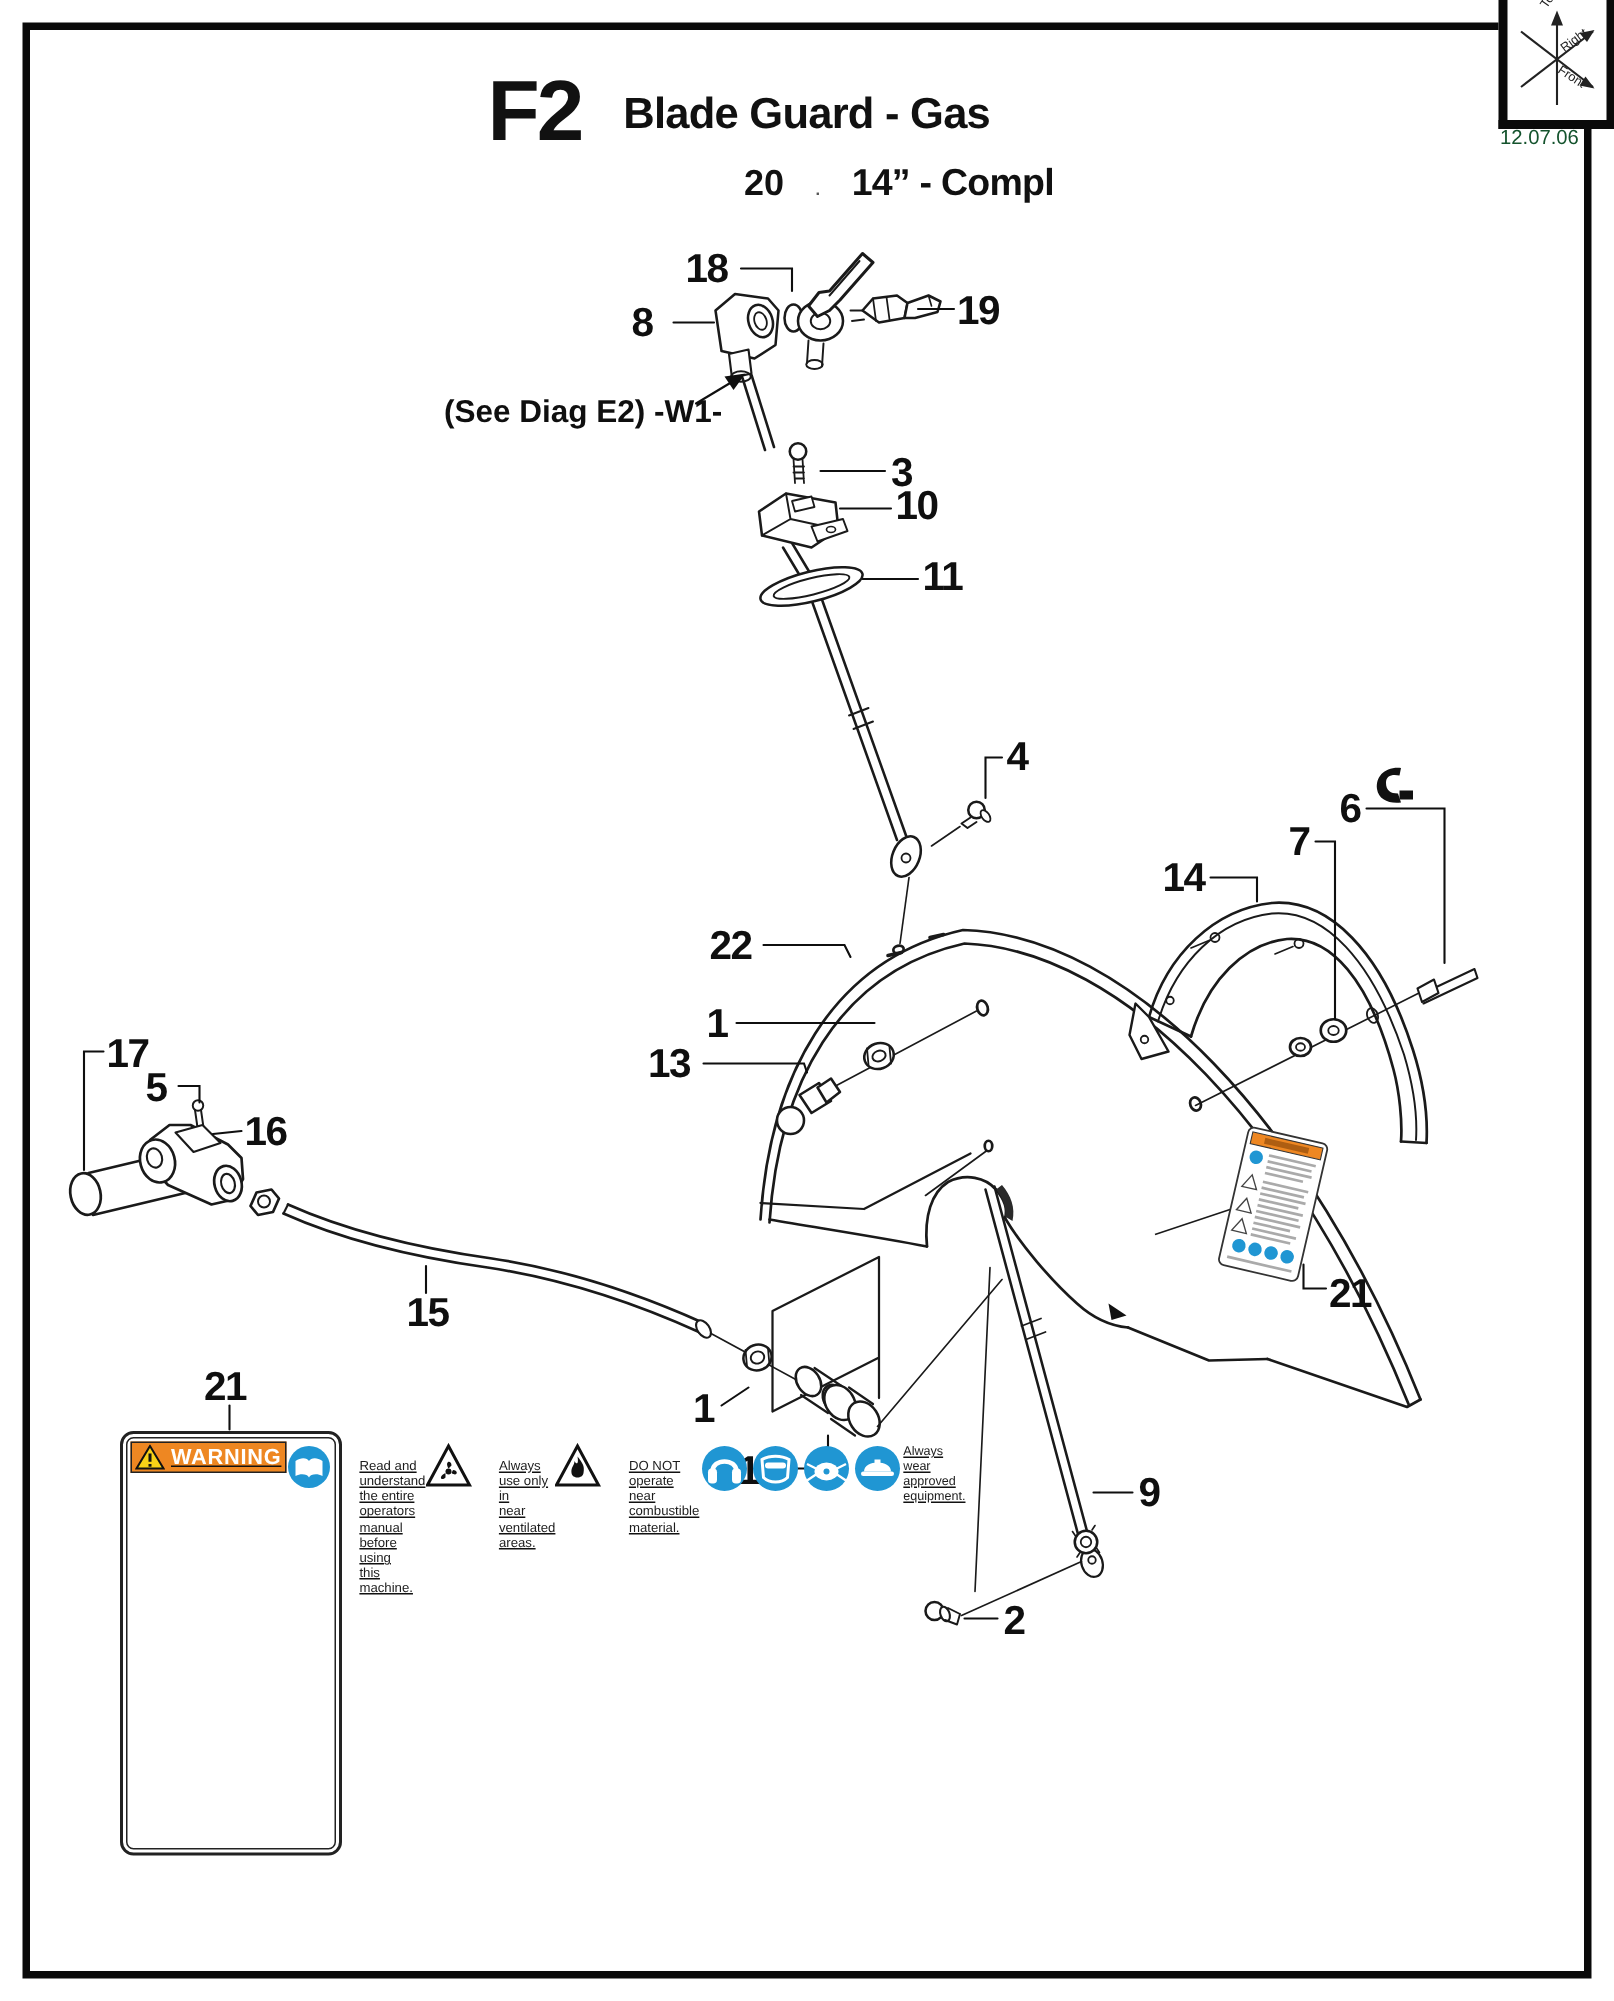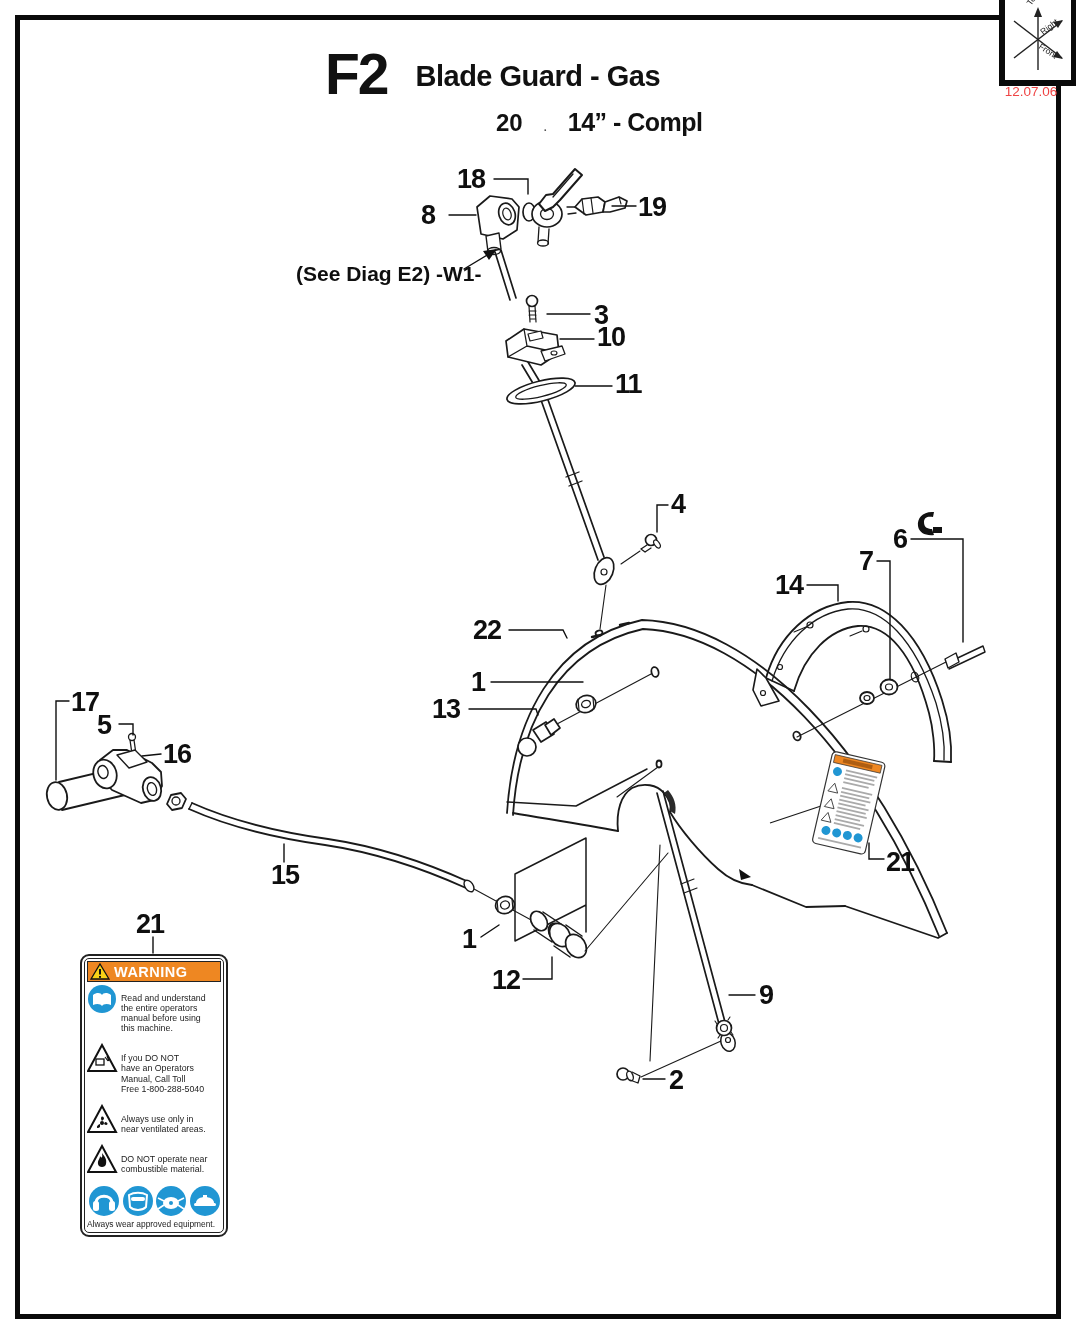--- a/index.html
+++ b/index.html
@@ -1,36 +1,36 @@
 <!DOCTYPE html>
 <html><head>
 <meta charset="utf-8">
 <style>
   html,body{margin:0;padding:0;background:#fff;}
   body{width:1076px;height:1334px;position:relative;font-family:"Liberation Sans",sans-serif;color:#111;overflow:hidden;}
   .frame{position:absolute;left:15px;top:15px;width:1046px;height:1304px;border:5px solid #0a0a0a;box-sizing:border-box;}
   .axis-box{position:absolute;left:999px;top:0;width:66px;height:80px;border-left:6px solid #0a0a0a;border-right:6px solid #0a0a0a;border-bottom:6px solid #0a0a0a;box-sizing:content-box;background:#fff;overflow:hidden;z-index:5;}
-  .date{position:absolute;left:1000px;top:84px;width:62px;font-size:13.5px;text-align:center;color:#ef4444;z-index:5;}
+  .date{position:absolute;left:1000px;top:84px;width:62px;font-size:13.5px;text-align:left;color:#14532d;z-index:5;}
   .title-row{position:absolute;left:325px;top:46px;display:flex;align-items:flex-start;gap:28px;}
   .title-code{font-size:57px;font-weight:bold;letter-spacing:-2px;line-height:1;}
   .title-name{font-size:29px;font-weight:bold;margin-top:14px;letter-spacing:-0.5px;}
   .subtitle{position:absolute;left:496px;top:108px;display:flex;align-items:baseline;gap:21px;}
   .sub-num{font-size:24px;font-weight:bold;}
   .sub-sep{font-size:11px;font-weight:bold;color:#555;}
   .sub-note{font-size:25px;font-weight:bold;letter-spacing:-0.5px;}
   svg.diagram{position:absolute;left:0;top:0;z-index:2;}
   .callout{font-size:27px;font-weight:bold;fill:#0f0f0f;letter-spacing:-1px;}
   .note-text{font-size:21px;font-weight:bold;fill:#0f0f0f;}
   .axis-label{font-size:8.5px;fill:#222;}
   
   .wl{position:absolute;left:80px;top:954px;width:148px;height:283px;box-sizing:border-box;border:2px solid #222;border-radius:9px;background:#fff;padding:2px;z-index:4;}
-  .wl-inner{border:1px solid #222;border-radius:5px;height:100%;box-sizing:border-box;padding:2px 2px 1px 2px;display:flex;flex-direction:column;}
+  .wl-inner{border:1px solid #222;border-radius:5px;height:100%;box-sizing:border-box;padding:2px 2px 1px 2px;display:flex;flex-direction:row;text-decoration:underline;}
   .wl-header{background:#EE8722;border:1px solid #222;height:19px;display:flex;align-items:center;gap:4px;padding:0 2px;flex:none;}
   .wl-header-text{color:#fff;font-weight:bold;font-size:14.5px;letter-spacing:0.5px;}
-  .wrow{display:flex;gap:3px;align-items:flex-start;padding:1px 0 0 0;}
+  .wrow{display:flex;gap:18px;align-items:flex-start;padding:1px 0 0 0;}
   .wicon{flex:none;width:31px;}
   .wtext{font-size:8.8px;line-height:10.2px;white-space:pre-line;color:#1c1c1c;padding-top:1px;}
   .ppe-row{display:flex;gap:1px;justify-content:flex-start;padding:2px 0 0 1px;}
   .wl-footer{font-size:8.4px;text-align:left;color:#1c1c1c;padding-top:1px;}
 </style>
 </head>
 <body>
 
 <div class="frame"></div>
 
@@ -376,31 +376,20 @@
         <circle cx="15" cy="16" r="14" fill="#2096D3"></circle>
         <path d="M 6 12 C 10 9 14 10 15 12 L 15 23 C 14 21 10 20 6 22 Z" fill="#fff"></path>
         <path d="M 24 12 C 20 9 16 10 15 12 L 15 23 C 16 21 20 20 24 22 Z" fill="#fff"></path>
       </svg>
       <p class="wtext">Read and understand
 the entire operators
 manual before using
 this machine.</p>
     </div>
 
-    <div class="wrow">
-      <svg class="wicon" width="31" height="31">
-        <polygon points="15,2 29,28 1,28" fill="#fff" stroke="#111" stroke-width="2"></polygon>
-        <rect x="9" y="16" width="8" height="6" fill="none" stroke="#111" stroke-width="1.3"></rect>
-        <path d="M 18 14 l 3 4 M 20 13 l 2 5" stroke="#111" stroke-width="1.2" fill="none"></path>
-      </svg>
-      <p class="wtext">If you DO NOT
-have an Operators
-Manual, Call Toll
-Free 1-800-288-5040</p>
-    </div>
 
 
     <div class="wrow">
       <svg class="wicon" width="31" height="31">
         <polygon points="15,2 29,28 1,28" fill="#fff" stroke="#111" stroke-width="2"></polygon>
         <circle cx="15" cy="19" r="2" fill="#111"></circle>
         <path d="M 15 17 C 12 12 17 11 17 15 Z M 13 20 C 8 22 10 26 13 23 Z M 17 20 C 21 23 22 18 18 18 Z" fill="#111"></path>
       </svg>
       <p class="wtext">Always use only in
 near ventilated areas.</p>

